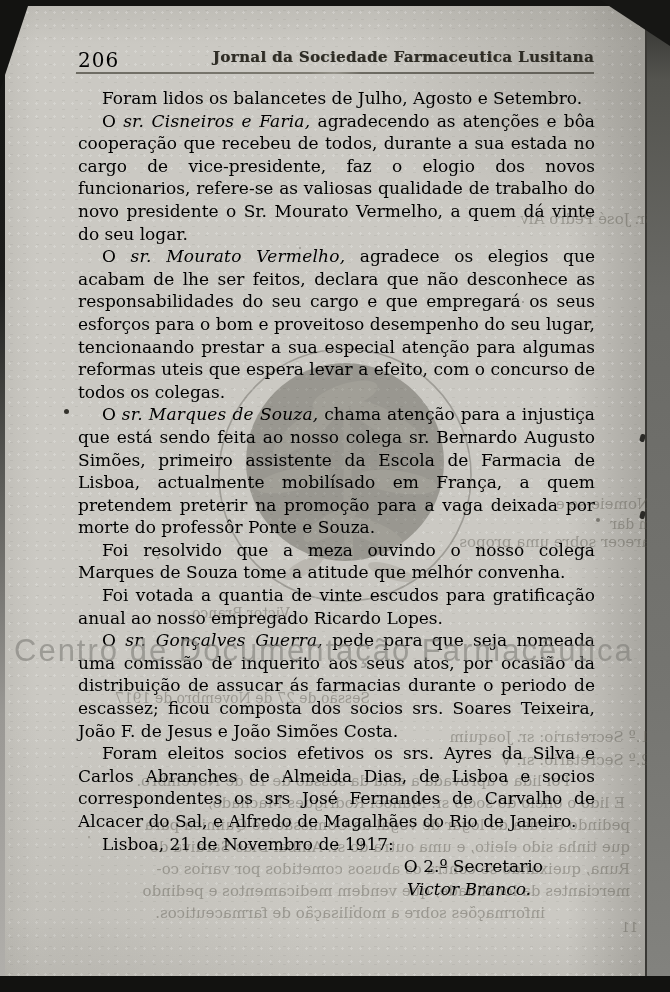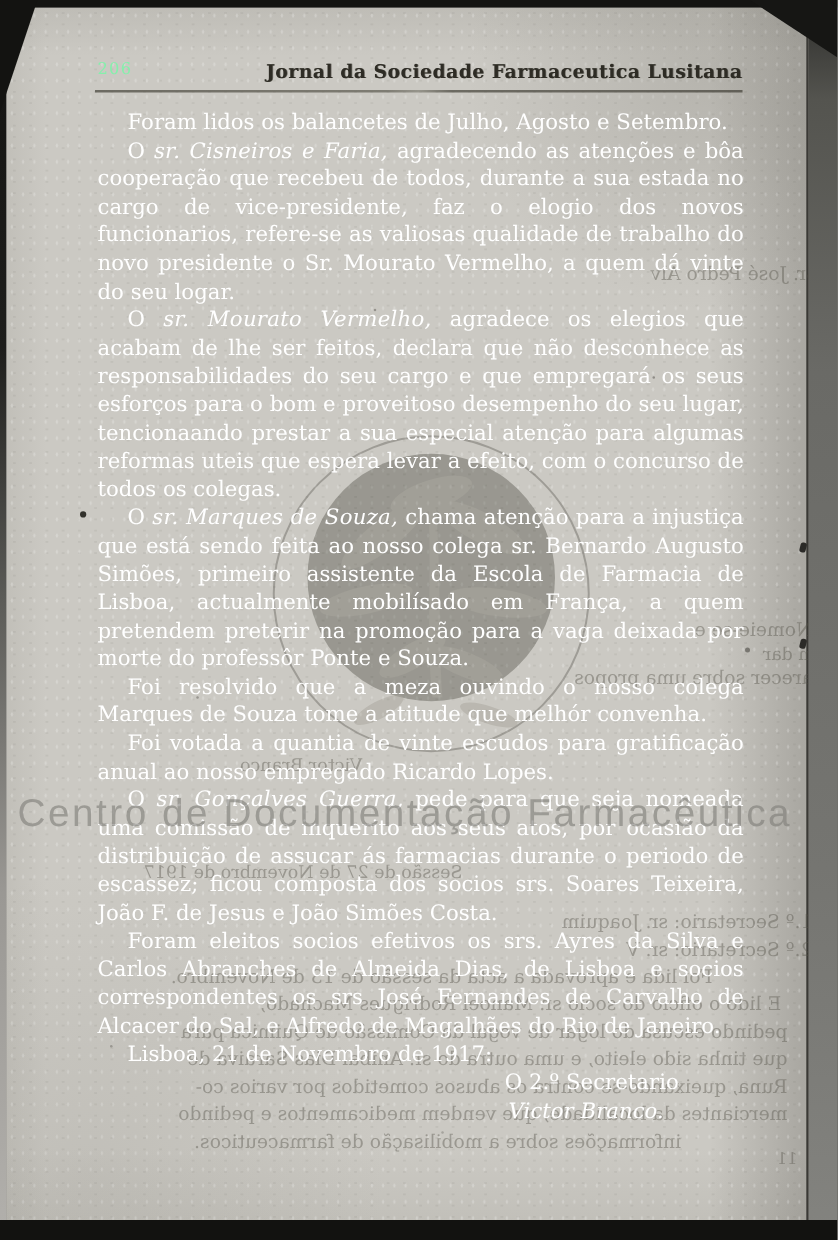--- a/index.html
+++ b/index.html
@@ -16,31 +16,31 @@
       linear-gradient(to right, rgba(120,118,110,.12), rgba(0,0,0,0) 5%, rgba(0,0,0,0) 88%, rgba(70,68,62,.25) 99.5%),
       linear-gradient(to bottom, rgba(140,138,130,.20), rgba(0,0,0,0) 4%, rgba(0,0,0,0) 94%, rgba(150,148,140,.18));
     background-size:auto,auto,9px 13px,13px 9px,100% 100%,100% 100%;}
   .specks{position:absolute;left:0;top:0;width:2px;height:2px;border-radius:50%;
     background:rgba(52,50,44,.55);z-index:3;
     box-shadow:118px 344px 0 rgba(52,50,44,.45), 299px 247px 0 rgba(52,50,44,.35),
       522px 301px 0 rgba(52,50,44,.4), 157px 557px 0 rgba(52,50,44,.35),
       597px 519px 0 1px rgba(52,50,44,.5), 88px 836px 0 rgba(52,50,44,.3),
       478px 641px 0 rgba(52,50,44,.35), 353px 905px 0 rgba(52,50,44,.25);}
   
-  .page-number{position:absolute;left:78px;top:48px;font-size:13px;color:#86efac;
+  .page-number{position:absolute;left:78px;top:48px;font-size:20px;color:#000000;
     letter-spacing:1px;z-index:3;}
   .journal-title{position:absolute;left:78px;top:48px;width:516px;text-align:right;
     font-size:15px;font-weight:bold;color:#2e2c25;letter-spacing:.4px;z-index:3;
     text-shadow:.6px 0 0 rgba(46,44,37,.55);}
   .header-rule{position:absolute;left:76px;top:72px;width:518px;height:2px;z-index:3;
     background:linear-gradient(to right,#55534a 0%,#6b695f 45%,#8a887e 50%,#55534a 55%,#4e4c44 100%);
     opacity:.8;}
   
   .body-text{position:absolute;left:78px;top:87px;width:517px;z-index:3;
-    font-size:17px;line-height:22.6px;color:#ffffff;text-align:justify;}
+    font-size:17px;line-height:22.6px;color:#000000;text-align:justify;}
   .body-text p{margin:0;text-indent:24px;}
   .body-text i{letter-spacing:.2px;}
   .sig-role{margin-top:13px;text-align:right;padding-right:52px;text-indent:0;}
   .sig-name{margin-top:9px;text-align:right;padding-right:64px;text-indent:0;
     font-weight:normal;font-style:italic;}
   .margin-bullet{position:absolute;left:64px;top:409px;width:5px;height:5px;
     border-radius:50%;background:#33322c;z-index:3;}
   
   .stamp{position:absolute;left:195px;top:310px;width:300px;height:300px;z-index:2;
     mix-blend-mode:multiply;opacity:.85;}

